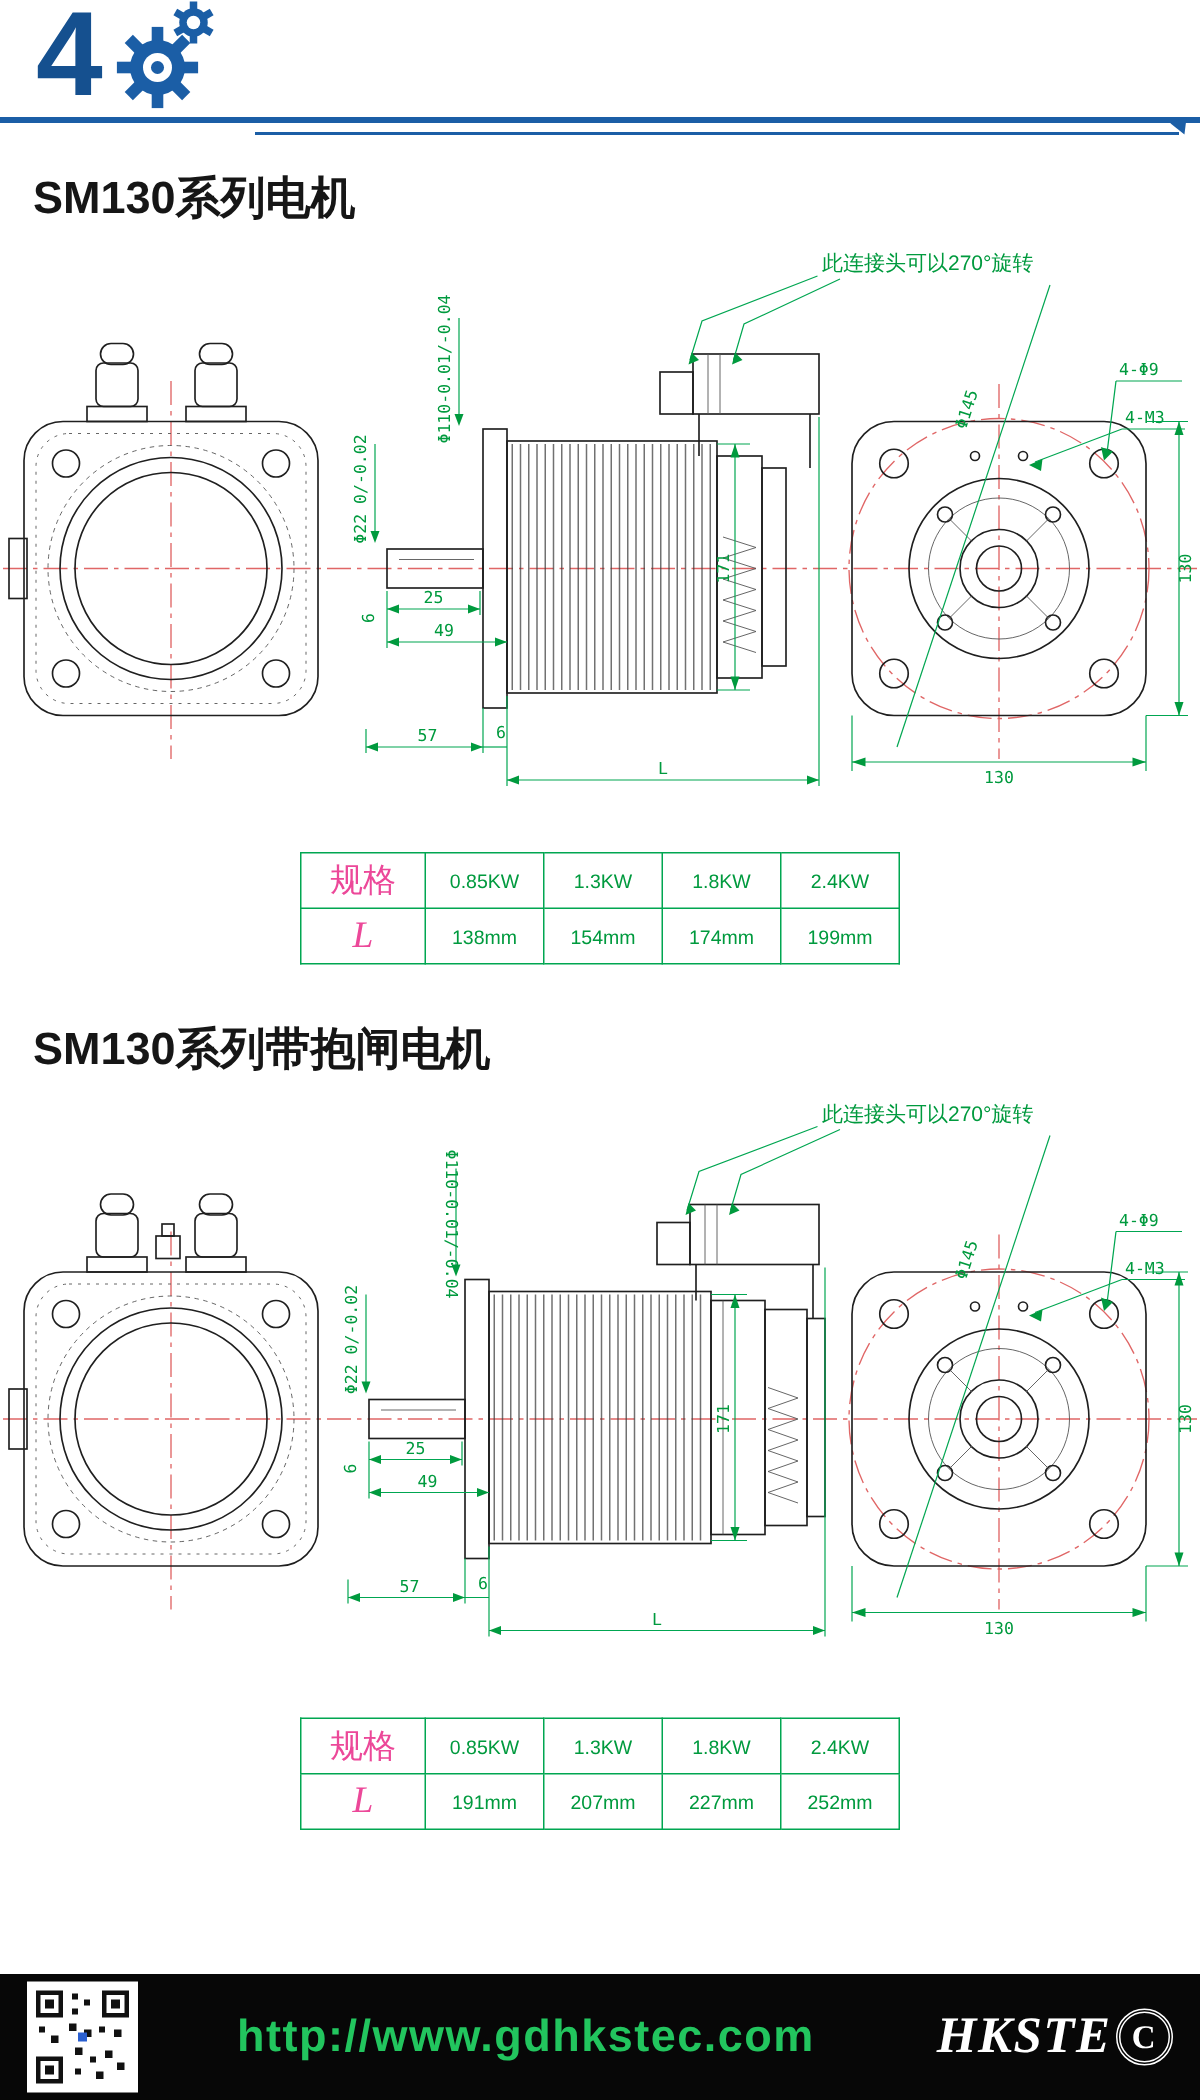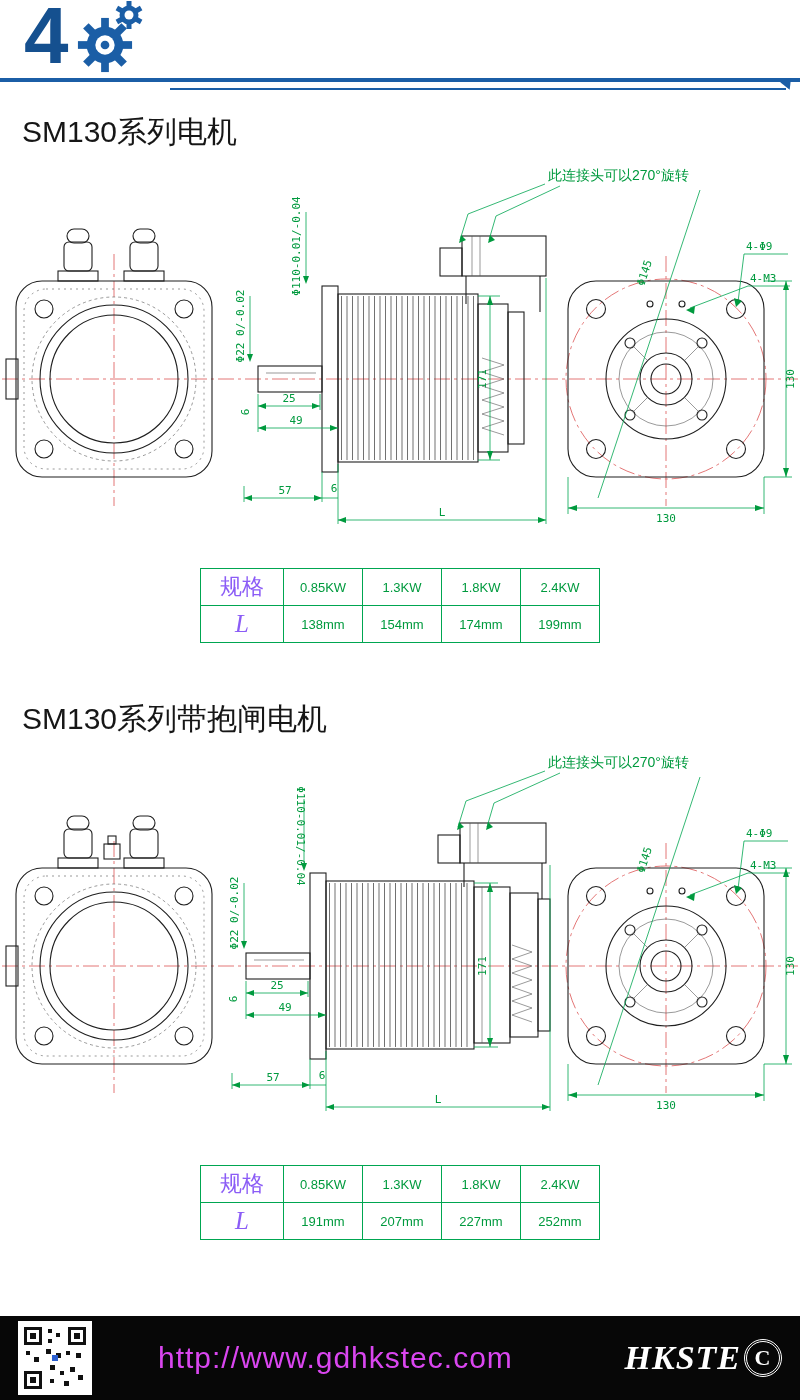--- a/index.html
+++ b/index.html
@@ -12,48 +12,48 @@
   .gear-big{position:absolute;left:76px;top:16px}
   .gear-small{position:absolute;left:114px;top:0}
   .page-title{position:absolute;left:178px;top:14px;font-size:44px;color:#4a76a8;letter-spacing:6px}
   .rule-main{position:absolute;left:0;top:78px;width:100%;height:4px;background:#1b5ea6}
   .rule-sub{position:absolute;left:170px;right:14px;top:88px;height:2px;background:#1b5ea6}
   .rule-arrow{position:absolute;right:6px;top:77px;width:0;height:0;
               border-left:6px solid transparent;border-right:6px solid transparent;
               border-bottom:10px solid #1b5ea6;transform:rotate(38deg)}
 
   
-  .section-heading{margin:12px 0 0 22px;font-size:30px;color:#161616;font-weight:400;height:42px}
-  .section-heading.second{margin-top:56px}
+  .section-heading{margin:12px 0 0 22px;font-size:30px;color:#161616;font-weight:700;height:42px}
+  .section-heading.second{margin-top:36px}
   svg.drawing{display:block}
 
   
   .o{fill:none;stroke:#1f1f1f;stroke-width:1.1}
   .t{fill:none;stroke:#555;stroke-width:0.6}
   .fin{fill:none;stroke:#3a3a3a;stroke-width:164;stroke-dasharray:1 4.5;opacity:.72}
   .red{fill:none;stroke:#e06666;stroke-width:0.9;stroke-dasharray:16 4 3 4}
   .g{fill:none;stroke:#00a651;stroke-width:0.8}
   .ga{fill:#009a3e;stroke:none}
   .gt{fill:#009a3e;font:11px "DejaVu Sans Mono",monospace}
   .gc{fill:#009a3e;font:14px "Liberation Sans",sans-serif}
 
   
   .dim-table{border-collapse:collapse;margin:14px auto 0 auto}
   .dim-table td{border:1px solid #00a651;text-align:center;vertical-align:middle}
-  .dim-table td.lab{width:80px;height:34px;font-size:22px;color:#8b5cf6;
+  .dim-table td.lab{width:80px;height:34px;font-size:22px;color:#ec4899;
                     font-family:"Liberation Serif",serif}
   .dim-table td.lab.l{font-size:25px;font-style:italic}
   .dim-table td.val{width:76px;height:34px;font-size:13px;color:#009a3e;
                     font-family:Liberation Sans, sans-serif}
 
   
   .footer{position:absolute;left:0;bottom:0;width:100%;height:84px;background:#070707;
           display:flex;align-items:center;box-sizing:border-box;padding:0 18px;gap:20px}
   .qr{flex:0 0 auto;background:#fff;line-height:0;padding:2px}
-  .footer-url{flex:1;color:#d946ef;font-size:30px;font-weight:normal;letter-spacing:1px;padding-left:46px}
+  .footer-url{flex:1;color:#22c55e;font-size:30px;font-weight:bold;letter-spacing:1px;padding-left:46px}
   .logo{color:#ffffff;font-family:"Liberation Serif",serif;font-weight:bold;font-style:italic;
         font-size:34px;letter-spacing:1px;display:flex;align-items:flex-start}
   .logo .c-mark{display:inline-flex;align-items:center;justify-content:center;
                 width:32px;height:32px;border:3px double #fff;border-radius:50%;
                 margin-left:3px;font-size:22px;font-style:normal}
 </style>
 </head>
 <body>
 
 <div class="page">

